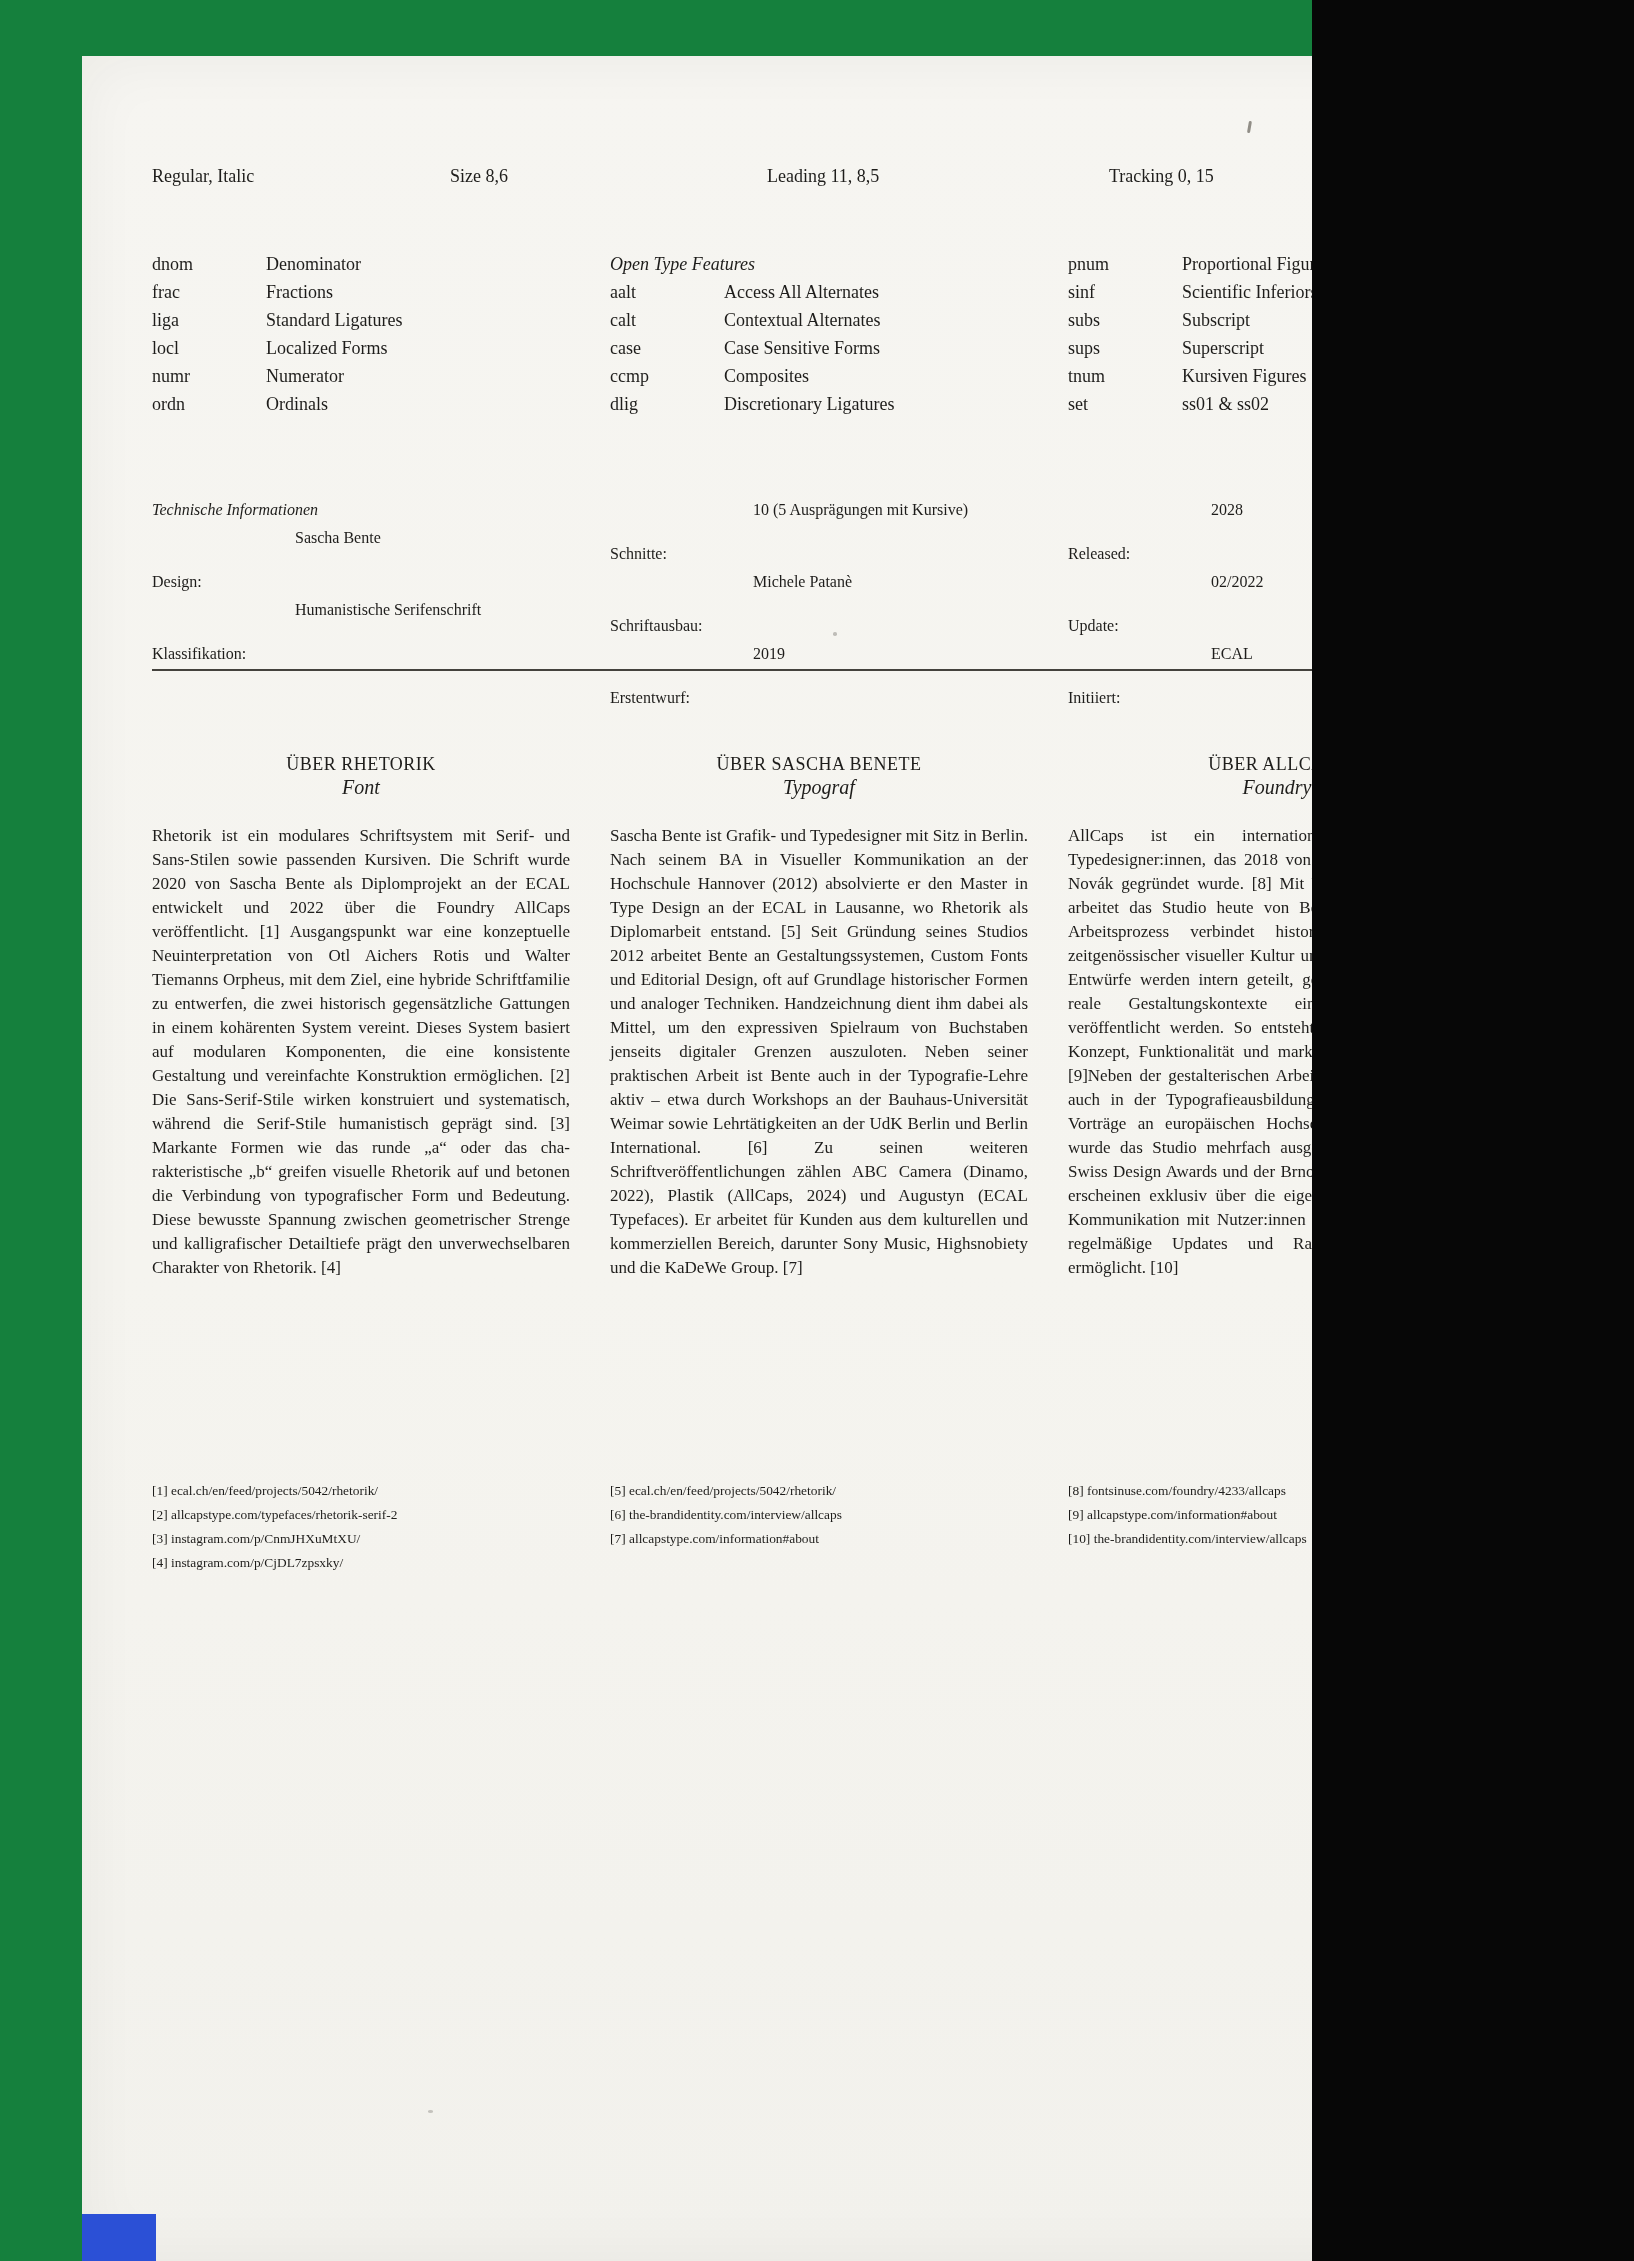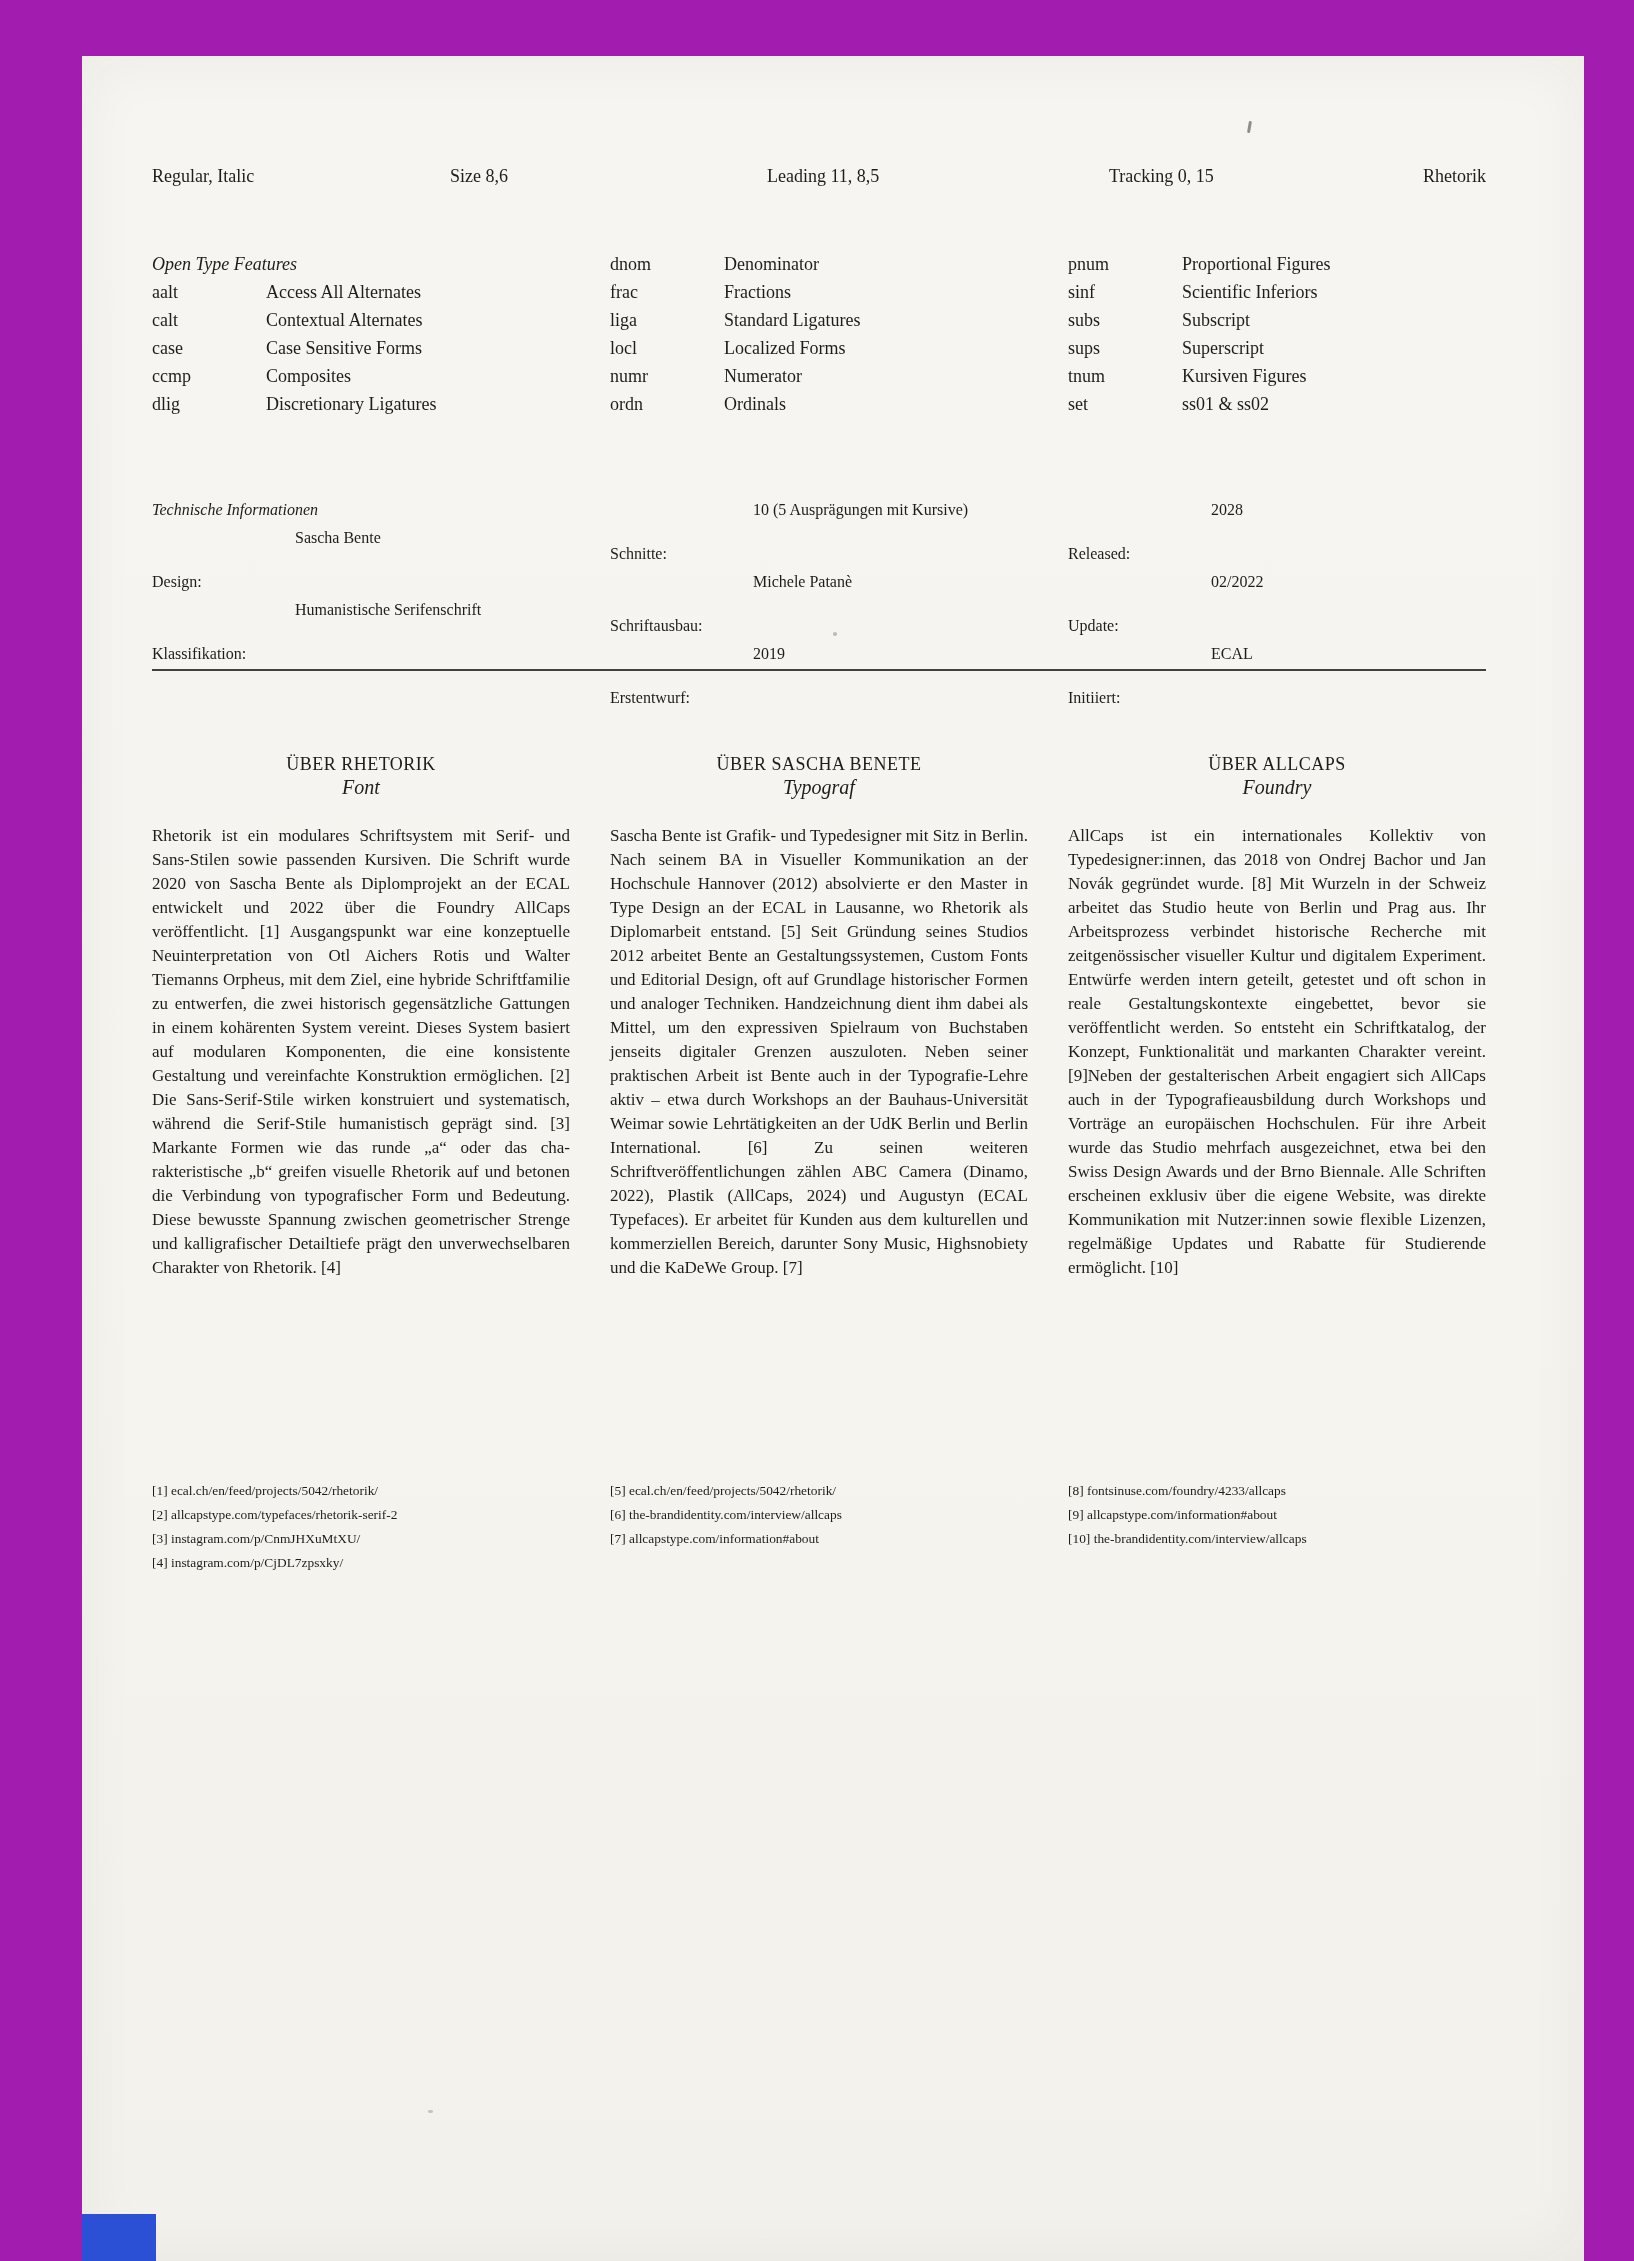--- a/index.html
+++ b/index.html
@@ -1,20 +1,20 @@
 <!DOCTYPE html>
 <html lang="de" style="font-size:14.3px"><head>
 <meta charset="utf-8">
 <style>
   * { margin:0; padding:0; box-sizing:border-box; }
   html, body { background:#070707; }
   .canvas {
     position:relative;
-    width:1634px; height:2262px;
-    background:#a21caf;
+    width:1312px; height:2262px;
+    background:#15803d;
     overflow:hidden;
     font-family:"Liberation Serif","DejaVu Serif",serif;
     color:#1e1d1b;
   }
   .page {
     position:absolute;
     left:82px; top:56px;
     width:1502px; height:2205px;
     background:linear-gradient(180deg,#f6f5f1 0%,#f5f4ef 55%,#f2f1ec 100%);
     box-shadow: inset 0 0 62px rgba(40,35,20,0.05);
@@ -88,20 +88,52 @@
     <div class="content header-row">
       <span class="h-style">Regular, Italic</span>
       <span class="h-size">Size 8,6</span>
       <span class="h-leading">Leading 11, 8,5</span>
       <span class="h-tracking">Tracking 0, 15</span>
       <span class="h-title">Rhetorik</span>
     </div>
 
     <div class="content opentype cols3">
       <div class="ot-col">
+
+          <div class="feature-row">
+            <span class="feature-tag">dnom</span>
+            <span class="feature-name">Denominator</span>
+          </div>
+
+          <div class="feature-row">
+            <span class="feature-tag">frac</span>
+            <span class="feature-name">Fractions</span>
+          </div>
+
+          <div class="feature-row">
+            <span class="feature-tag">liga</span>
+            <span class="feature-name">Standard Ligatures</span>
+          </div>
+
+          <div class="feature-row">
+            <span class="feature-tag">locl</span>
+            <span class="feature-name">Localized Forms</span>
+          </div>
+
+          <div class="feature-row">
+            <span class="feature-tag">numr</span>
+            <span class="feature-name">Numerator</span>
+          </div>
+
+          <div class="feature-row">
+            <span class="feature-tag">ordn</span>
+            <span class="feature-name">Ordinals</span>
+          </div>
+        </div>
+      <div class="ot-col">
         <div class="ot-head">Open Type Features</div>
         <div>
 
             <div class="feature-row">
               <span class="feature-tag">aalt</span>
               <span class="feature-name">Access All Alternates</span>
             </div>
 
             <div class="feature-row">
               <span class="feature-tag">calt</span>
@@ -117,52 +149,20 @@
               <span class="feature-tag">ccmp</span>
               <span class="feature-name">Composites</span>
             </div>
 
             <div class="feature-row">
               <span class="feature-tag">dlig</span>
               <span class="feature-name">Discretionary Ligatures</span>
             </div>
           </div>
       </div>
-      <div class="ot-col">
-
-          <div class="feature-row">
-            <span class="feature-tag">dnom</span>
-            <span class="feature-name">Denominator</span>
-          </div>
-
-          <div class="feature-row">
-            <span class="feature-tag">frac</span>
-            <span class="feature-name">Fractions</span>
-          </div>
-
-          <div class="feature-row">
-            <span class="feature-tag">liga</span>
-            <span class="feature-name">Standard Ligatures</span>
-          </div>
-
-          <div class="feature-row">
-            <span class="feature-tag">locl</span>
-            <span class="feature-name">Localized Forms</span>
-          </div>
-
-          <div class="feature-row">
-            <span class="feature-tag">numr</span>
-            <span class="feature-name">Numerator</span>
-          </div>
-
-          <div class="feature-row">
-            <span class="feature-tag">ordn</span>
-            <span class="feature-name">Ordinals</span>
-          </div>
-        </div>
       <div class="ot-col">
 
           <div class="feature-row">
             <span class="feature-tag">pnum</span>
             <span class="feature-name">Proportional Figures</span>
           </div>
 
           <div class="feature-row">
             <span class="feature-tag">sinf</span>
             <span class="feature-name">Scientific Inferiors</span>

